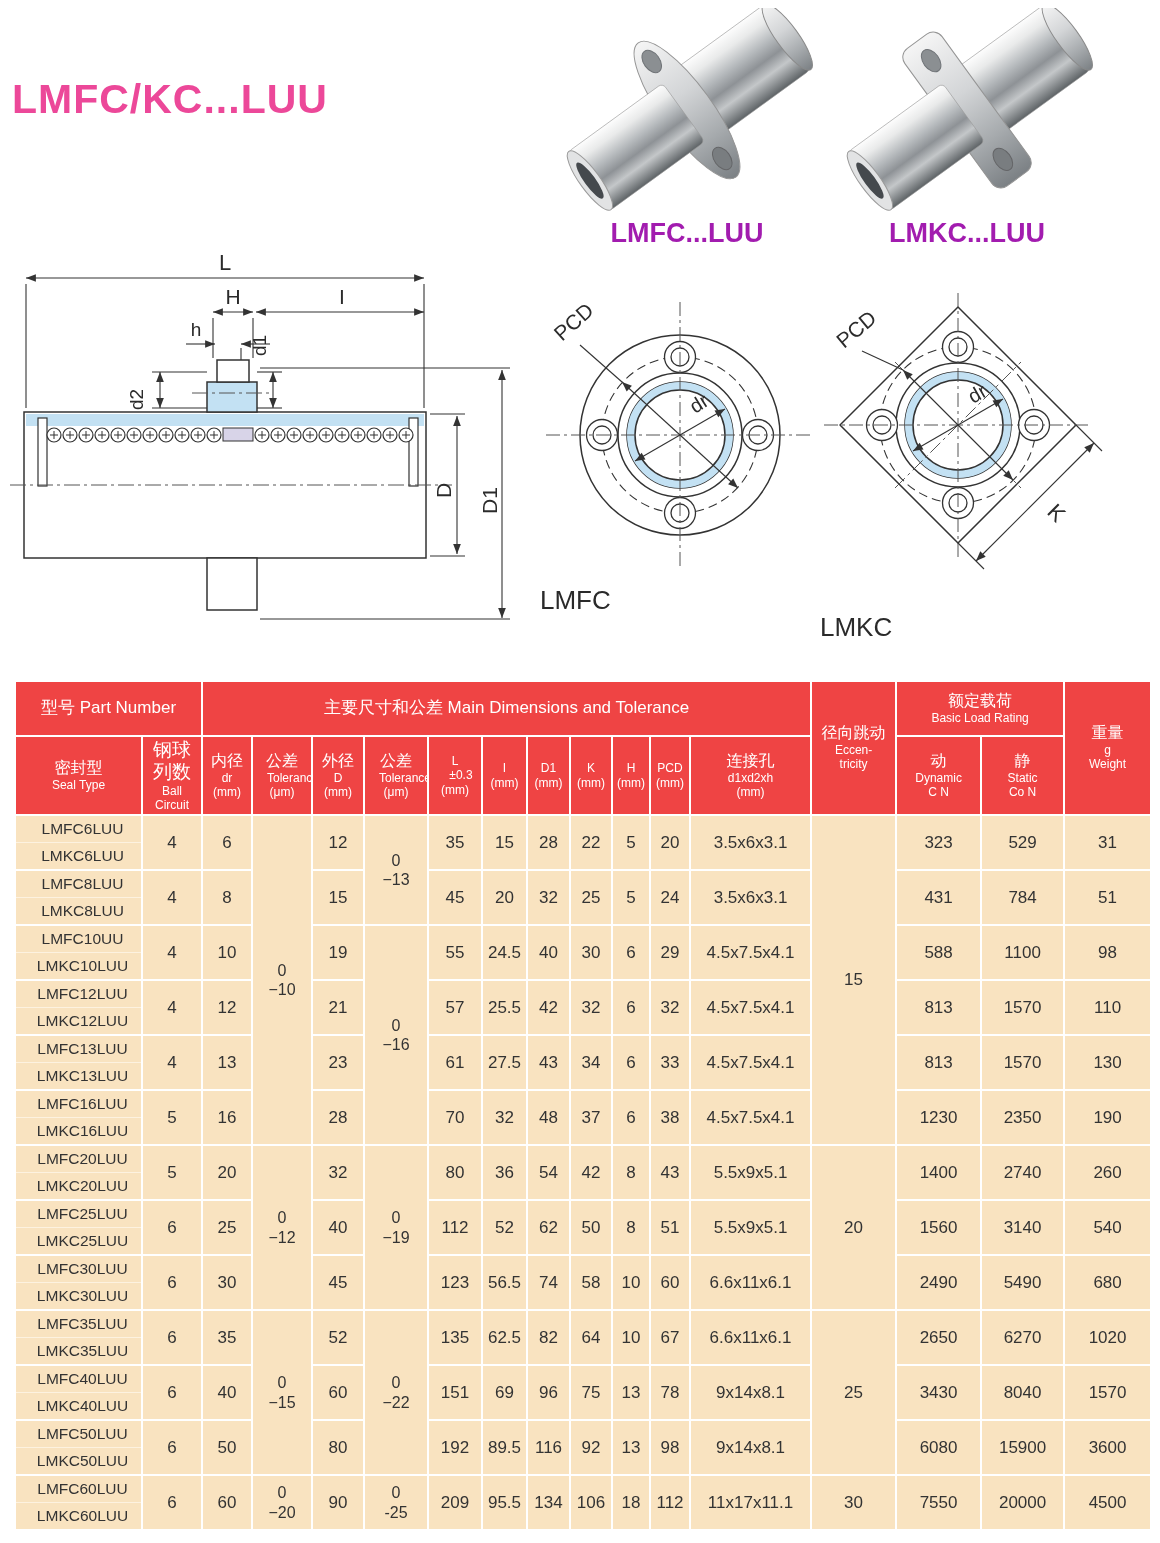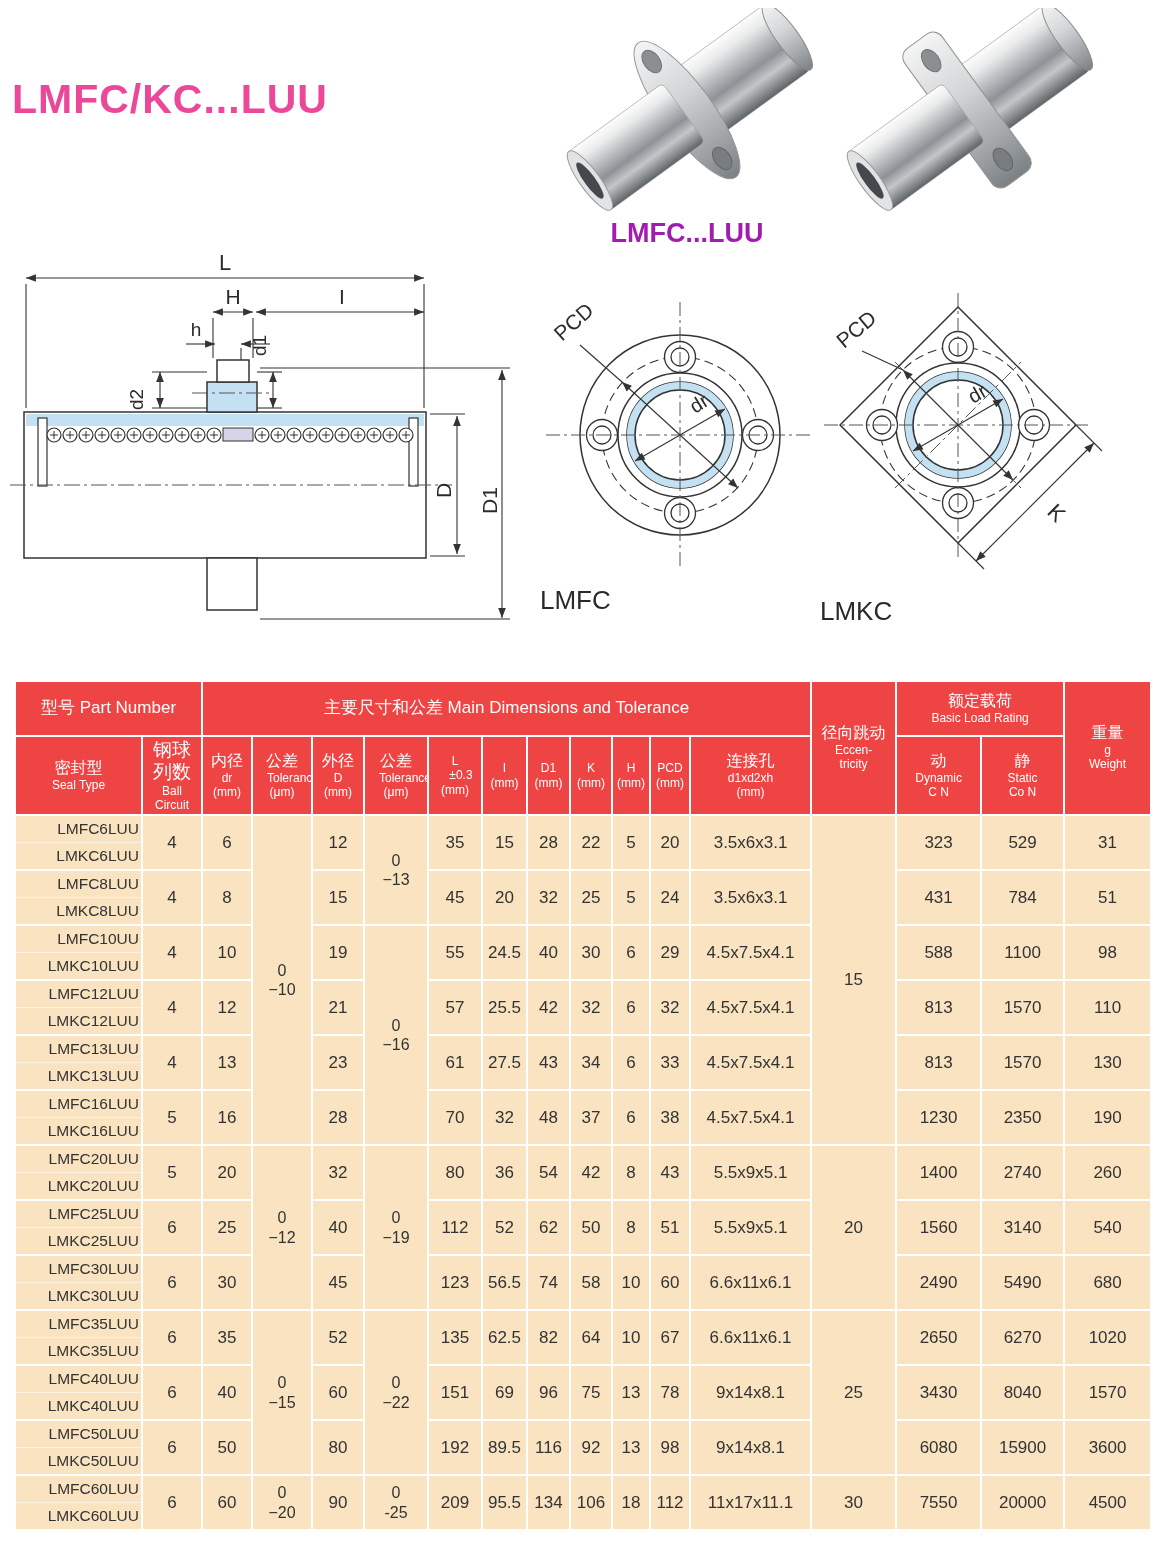--- a/index.html
+++ b/index.html
@@ -17,21 +17,21 @@
   .drawing-caption{position:absolute;font-size:26px;color:#2a2a2a;}
   
   .spec-wrap{position:absolute;left:14px;top:680px;}
   table.spec{border-collapse:collapse;table-layout:fixed;width:1136px;}
   table.spec th,table.spec td{border:2px solid #ffffff;text-align:center;vertical-align:middle;
       padding:0 2px;overflow:hidden;}
   table.spec th{background:#ef4444;color:#fff;font-weight:normal;line-height:1.18;}
   table.spec tr.h1 th{height:53px;font-size:17px;}
   table.spec tr.h2 th{height:77px;}
   table.spec td{background:#f9e3c0;color:#333;font-size:17px;height:26px;line-height:1.05;}
-  table.spec td.part{text-align:right;padding-left:10px;font-size:15.5px;}
+  table.spec td.part{text-align:center;padding-left:10px;font-size:15.5px;}
   table.spec td.tol{white-space:pre-line;font-size:16px;line-height:1.2;}
   tr.row-a td.part{border-bottom-width:1px;border-bottom-color:#fdf2e0;}
   tr.row-b td.part{border-top-width:1px;border-top-color:#fdf2e0;}
   .cn{font-size:16px;} .cns{font-size:19px;} .en{font-size:12px;} .sm{font-size:12px;margin-left:12px;}
   text{font-family:"Liberation Sans",sans-serif;fill:#2b2b2b;}
 </style>
 </head>
 <body>
 
 <div class="canvas">
@@ -86,20 +86,21 @@
       <rect x="8" y="-40" width="116" height="80" rx="5" fill="url(#met1)" stroke="#9a9a9a" stroke-width="0.6"></rect>
       <ellipse cx="124" cy="0" rx="11" ry="40" fill="url(#met2)" stroke="#8a8a8a"></ellipse>
       <rect x="-23" y="-85" width="46" height="170" rx="11" fill="url(#met2)" stroke="#949494"></rect>
       <ellipse cx="0" cy="-61" rx="8" ry="12.5" fill="#8b8f92" stroke="#6f7377"></ellipse>
       <ellipse cx="0" cy="61" rx="8" ry="12.5" fill="#797d80" stroke="#646567"></ellipse>
       <rect x="-122" y="-36" width="118" height="72" rx="5" fill="url(#met1)" stroke="#9a9a9a" stroke-width="0.6"></rect>
       <ellipse cx="-120" cy="0" rx="10" ry="36" fill="#e2e3e4" stroke="#9a9a9a"></ellipse>
       <ellipse cx="-120" cy="0" rx="5.5" ry="22" fill="#45494d"></ellipse>
     </g>
   </svg>
+  <div class="photo-label" style="left:832px">LMKC...LUU</div>
 
   <svg class="drawing" style="left:10px;top:248px" width="510" height="380" viewBox="0 0 510 380">
     <g stroke="#333" stroke-width="1.5" fill="none">
       <rect x="14" y="164" width="402" height="146" fill="#ffffff"></rect>
       <rect x="16" y="166" width="398" height="12" fill="#c3e1f3" stroke="none"></rect>
       <rect x="197" y="134" width="50" height="30" fill="#c3e1f3"></rect>
       <rect x="207" y="112" width="32" height="22" fill="#ffffff"></rect>
       <rect x="213" y="180" width="30" height="13" fill="#d8d4e8" stroke-width="1"></rect>
       <rect x="28" y="170" width="9" height="68" fill="#ffffff" stroke-width="1.2"></rect>
       <rect x="399" y="170" width="9" height="68" fill="#ffffff" stroke-width="1.2"></rect>
@@ -232,21 +233,21 @@
       <line x1="83" y1="85" x2="193" y2="195" marker-start="url(#aS)" marker-end="url(#aE)"></line>
       <line x1="93" y1="166" x2="183" y2="114" marker-start="url(#aS)" marker-end="url(#aE)"></line>
       <line x1="256" y1="140" x2="282" y2="166"></line>
       <line x1="138" y1="258" x2="164" y2="284"></line>
       <line x1="274" y1="158" x2="156" y2="276" marker-start="url(#aS)" marker-end="url(#aE)"></line>
     </g>
     <text transform="translate(24,64) rotate(-40)" font-size="21">PCD</text>
     <text transform="translate(153,119) rotate(-30)" font-size="20">dr</text>
     <text transform="translate(226,228) rotate(45)" font-size="22">K</text>
   </svg>
-  <div class="drawing-caption" style="left:820px;top:596px;width:340px">LMKC</div>
+  <div class="drawing-caption" style="left:820px;top:612px;width:340px">LMKC</div>
 
   <div class="spec-wrap">
     <table class="spec">
       <colgroup>
         <col style="width:127px">
           <col style="width:60px">
           <col style="width:50px">
           <col style="width:60px">
         <col style="width:52px">
           <col style="width:64px">

